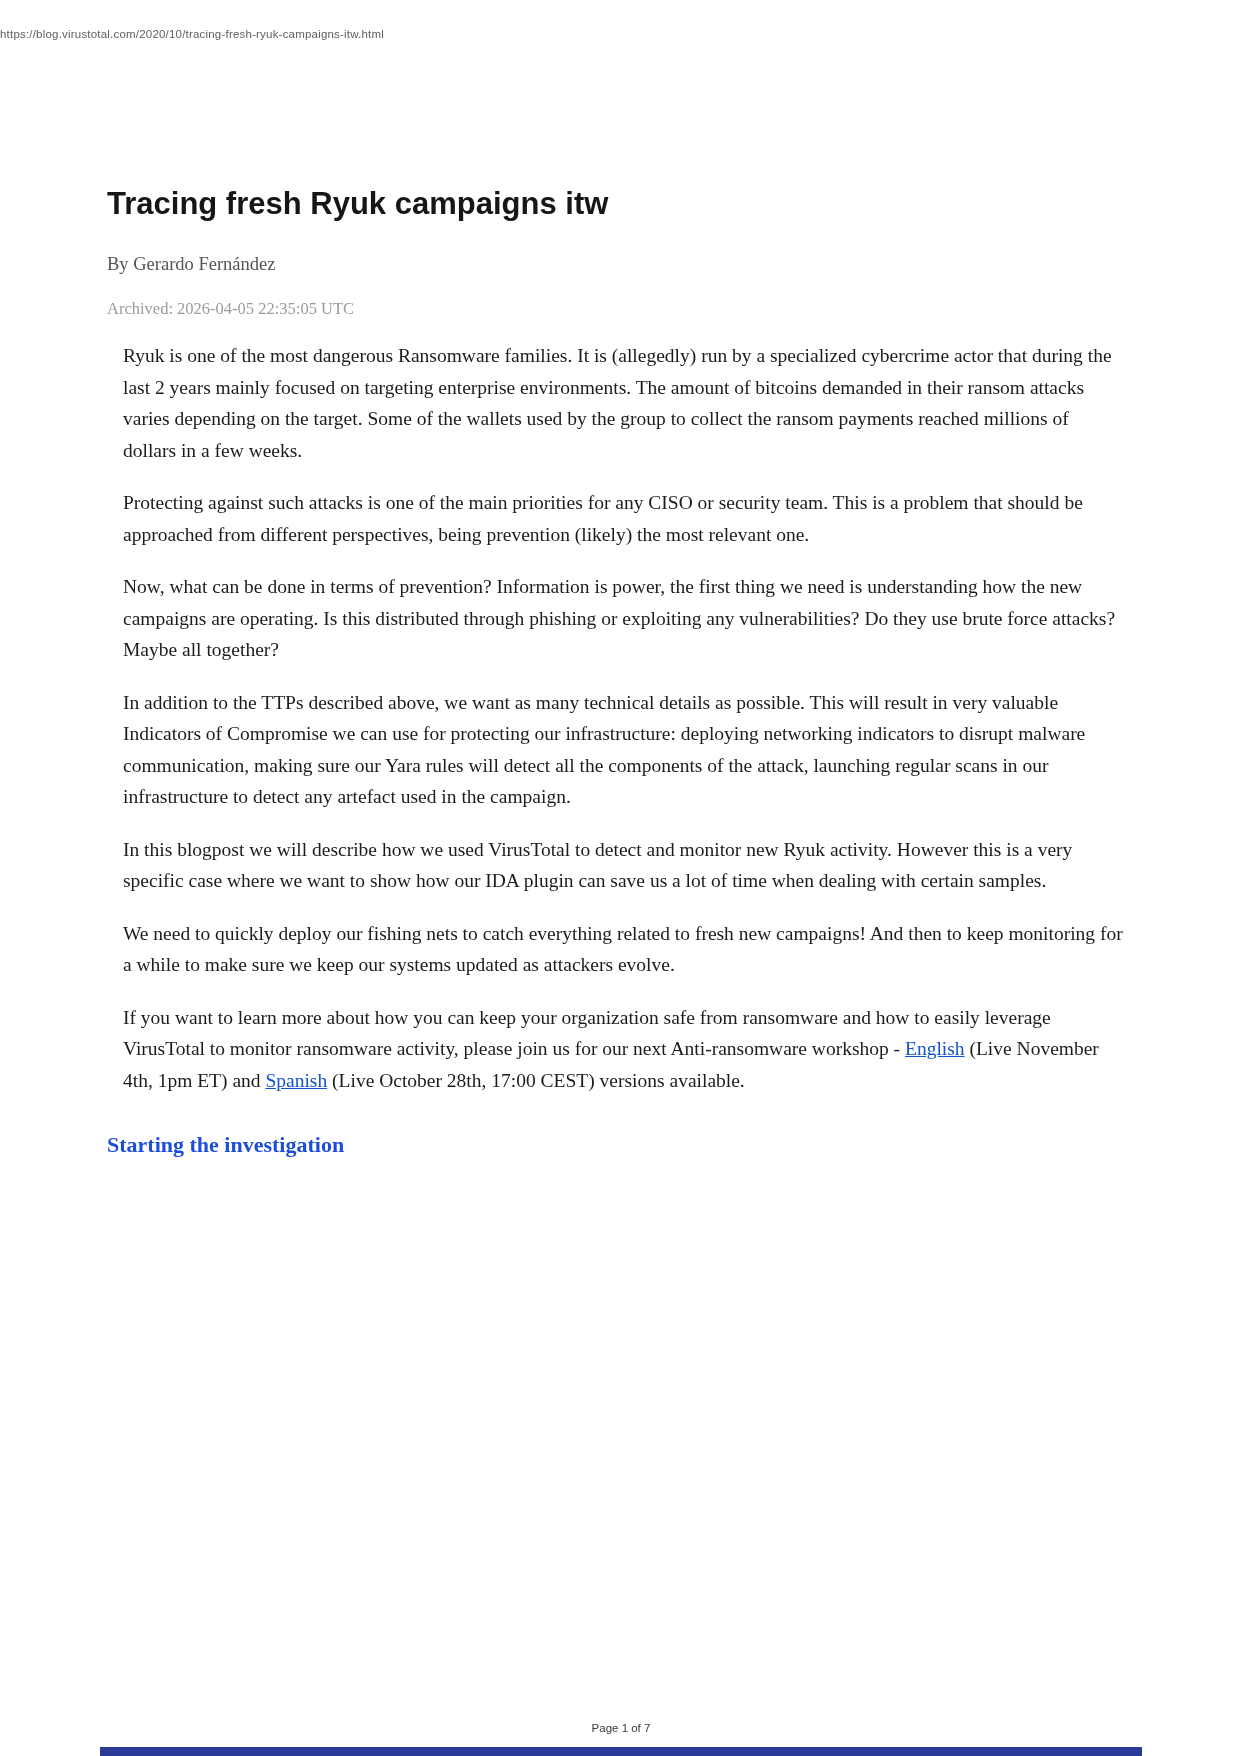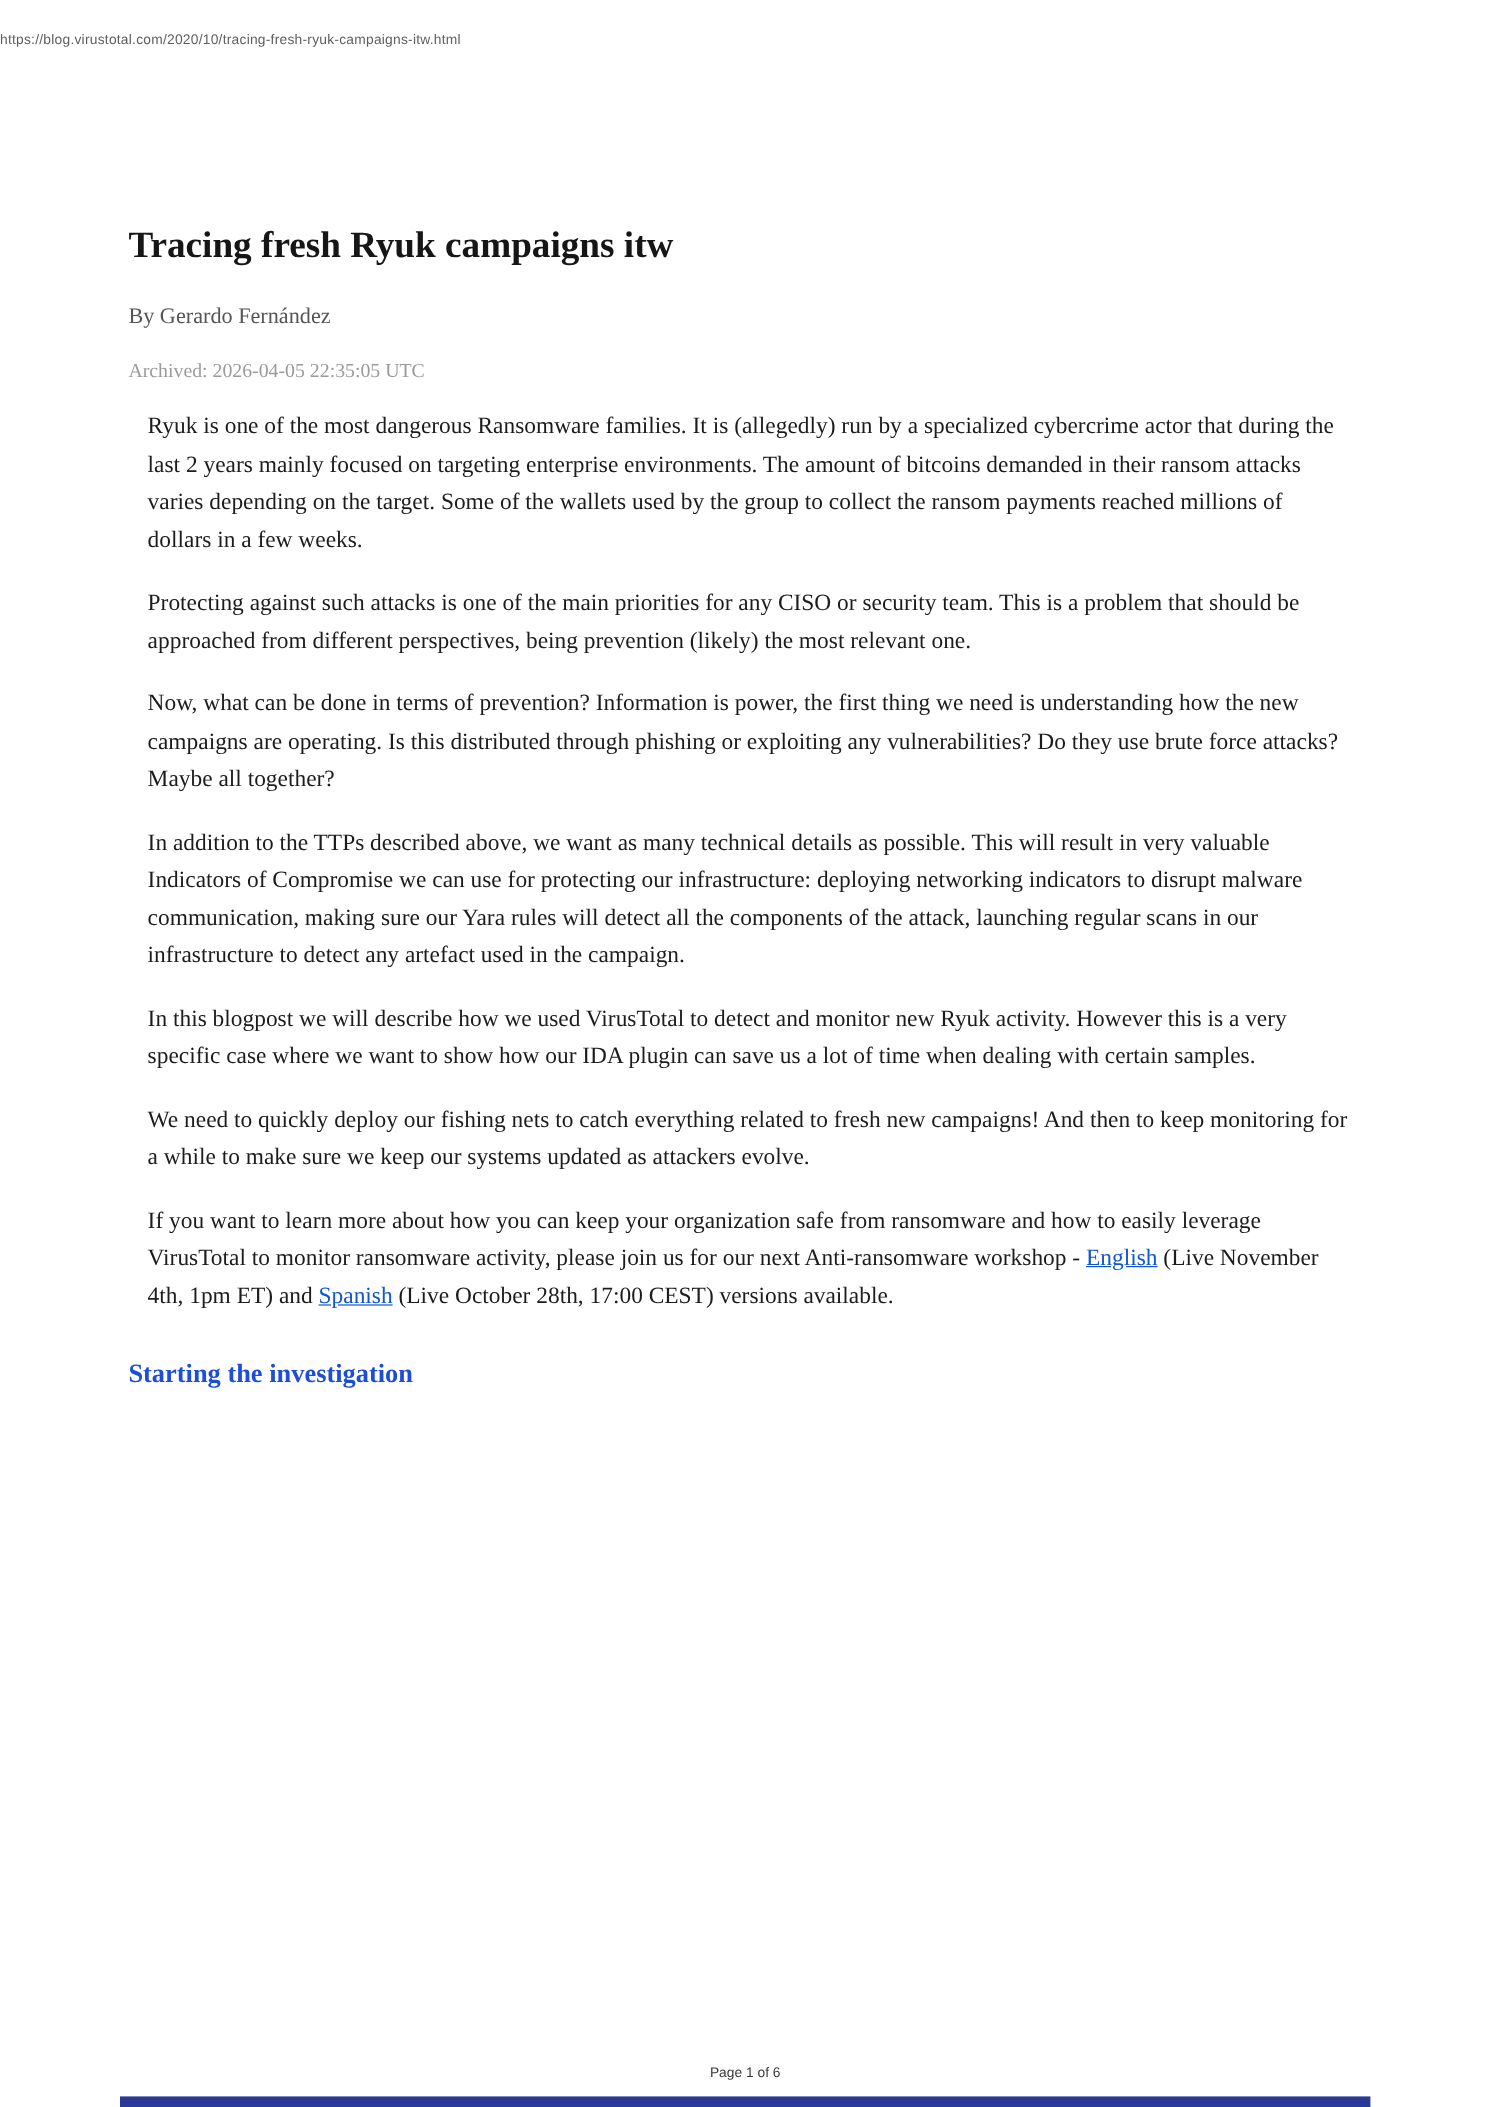--- a/index.html
+++ b/index.html
@@ -29,21 +29,21 @@
     left: 107px;
     top: 186px;
     width: 1032px;
   }
 
   .article h1 {
     margin: 0;
     font-size: 31px;
     font-weight: bold;
     color: #161616;
-    font-family: Liberation Serif, serif;
+    font-family: Liberation Sans, sans-serif;
   }
 
   .byline {
     margin-top: 32px;
     font-size: 18.5px;
     color: #555555;
   }
 
   .archived {
     margin-top: 24px;
@@ -111,15 +111,15 @@
       <p>Protecting against such attacks is one of the main priorities for any CISO or security team. This is a problem that should be approached from different perspectives, being prevention (likely) the most relevant one.</p>
       <p>Now, what can be done in terms of prevention? Information is power, the first thing we need is understanding how the new campaigns are operating. Is this distributed through phishing or exploiting any vulnerabilities? Do they use brute force attacks? Maybe all together?</p>
       <p>In addition to the TTPs described above, we want as many technical details as possible. This will result in very valuable Indicators of Compromise we can use for protecting our infrastructure: deploying networking indicators to disrupt malware communication, making sure our Yara rules will detect all the components of the attack, launching regular scans in our infrastructure to detect any artefact used in the campaign.</p>
       <p>In this blogpost we will describe how we used VirusTotal to detect and monitor new Ryuk activity. However this is a very specific case where we want to show how our IDA plugin can save us a lot of time when dealing with certain samples.</p>
       <p>We need to quickly deploy our fishing nets to catch everything related to fresh new campaigns! And then to keep monitoring for a while to make sure we keep our systems updated as attackers evolve.</p>
       <p>If you want to learn more about how you can keep your organization safe from ransomware and how to easily leverage VirusTotal to monitor ransomware activity, please join us for our next Anti-ransomware workshop - <a class="link" style="color: rgb(17, 85, 204);">English</a> (Live November 4th, 1pm ET) and <a class="link" style="color: rgb(17, 85, 204);">Spanish</a> (Live October 28th, 17:00 CEST) versions available.</p>
       <h2>Starting the investigation</h2>
     </div>
 </div>
 
-<div class="page-footer">Page 1 of 6</div>
+<div class="page-footer">Page 1 of 7</div>
 
 <div class="bottom-bar" style="background: rgb(43, 58, 150);"></div>
 
 </body></html>

